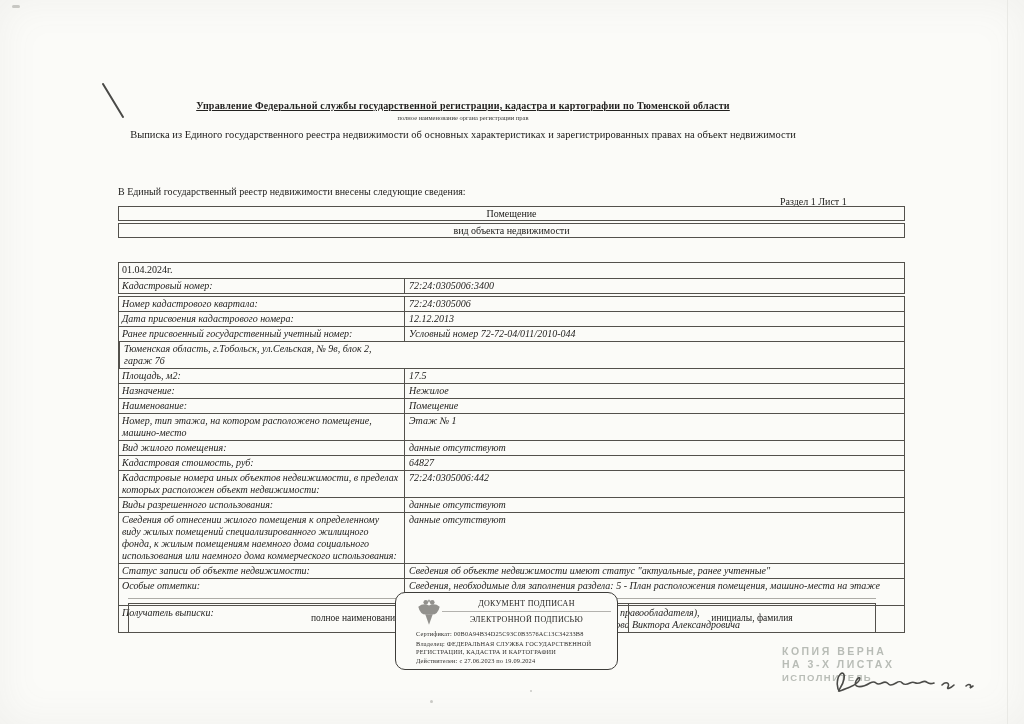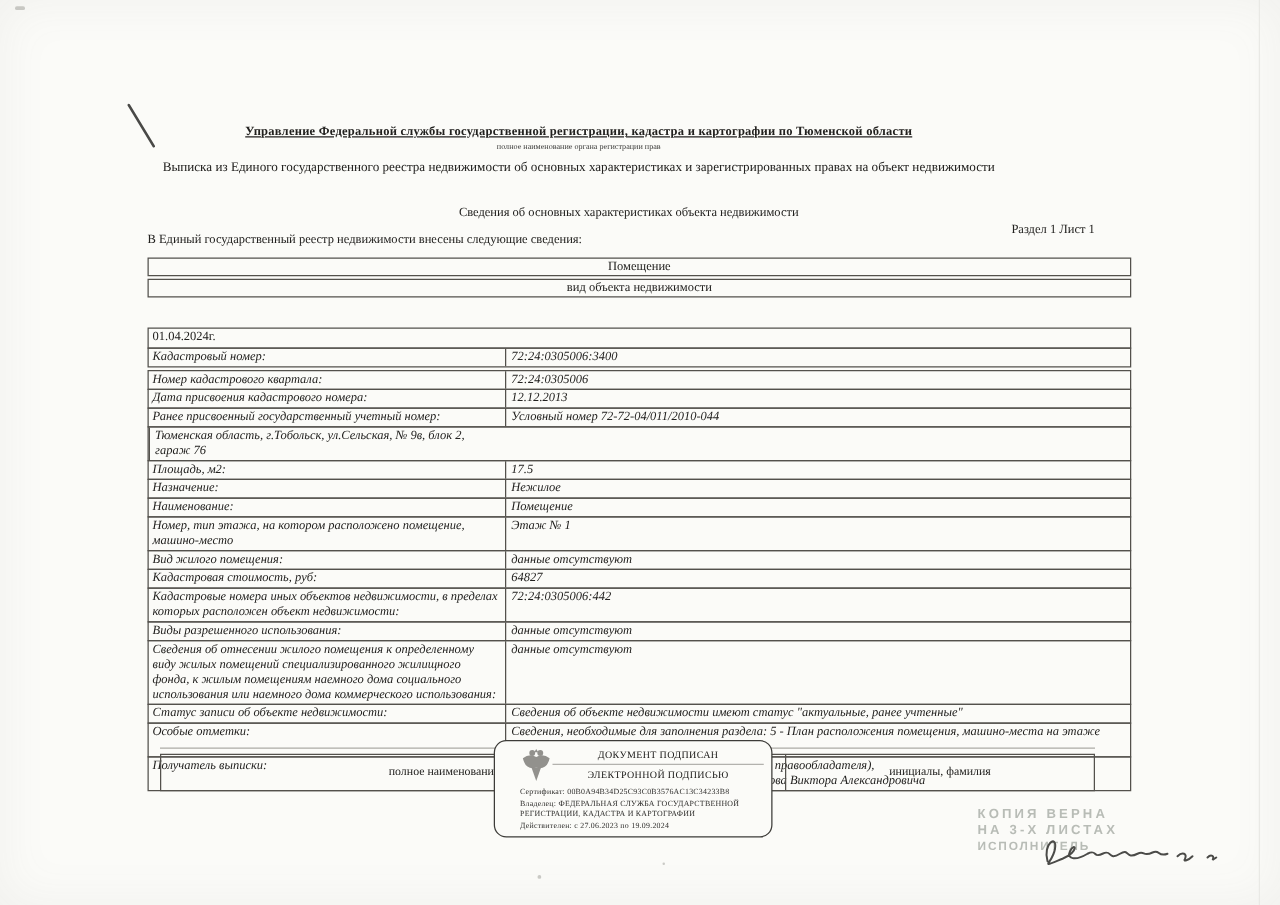--- a/index.html
+++ b/index.html
@@ -14,21 +14,21 @@
   }
   .abs{position:absolute;}
   .center{text-align:center;}
   .pre{white-space:pre-line;}
   
   .org-name{top:100px;left:118px;width:690px;font-size:10px;text-decoration:underline;font-weight:bold;letter-spacing:0.2px;}
   .org-caption{top:114px;left:118px;width:690px;font-size:6.5px;color:#3a3a38;}
   .doc-title{top:129px;left:108px;width:710px;font-size:10.5px;}
   .section-title{top:165px;left:118px;width:770px;font-size:10px;}
   .intro-line{top:186px;left:118px;font-size:10px;}
-  .section-sheet{top:178px;left:780px;width:125px;font-size:10px;text-align:center;}
+  .section-sheet{top:196px;left:780px;width:125px;font-size:10px;text-align:left;}
   
   .tbl{left:118px;width:787px;}
   .row{border:1px solid #53514c;box-sizing:border-box;font-size:10px;line-height:12px;background:transparent;}
   .row + .row{margin-top:-1px;}
   .row.gap{margin-top:2px;text-align:right;}
   .hdr-row{height:15px;display:flex;align-items:center;justify-content:center;}
   .sheet-row{display:grid;grid-template-columns:173px 202px 176px 236px;height:17px;}
   .sheet-row > div{border-left:1px solid #53514c;display:flex;align-items:center;justify-content:center;}
   .sheet-row > div:first-child{border-left:none;}
   .kv{display:grid;grid-template-columns:285px 502px;font-style:italic;}
@@ -63,21 +63,20 @@
     <line x1="5" y1="4" x2="25" y2="37" stroke="#2b2b29" stroke-width="2" stroke-linecap="round" opacity="0.85"></line>
   </svg>
   <div class="abs speck" style="top:5px;left:12px;width:8px;height:3px;border-radius:2px;"></div>
   <div class="abs speck" style="top:700px;left:430px;width:3px;height:3px;"></div>
   <div class="abs speck" style="top:690px;left:530px;width:2px;height:2px;"></div>
   <div class="abs edge-line"></div>
 
   <div class="abs org-name center">Управление Федеральной службы государственной регистрации, кадастра и картографии по Тюменской области</div>
   <div class="abs org-caption center">полное наименование органа регистрации прав</div>
   <div class="abs doc-title center">Выписка из Единого государственного реестра недвижимости об основных характеристиках и зарегистрированных правах на объект недвижимости</div>
-  <div class="abs section-title center">Сведения об основных характеристиках объекта недвижимости</div>
   <div class="abs intro-line">В Единый государственный реестр недвижимости внесены следующие сведения:</div>
   <div class="abs section-sheet">Раздел 1 Лист 1</div>
 
   <div class="abs tbl" style="top:206px;">
     <div class="row hdr-row">
       <span>Помещение</span>
     </div>
     <div class="row hdr-row gap">
       <span>вид объекта недвижимости</span>
     </div>

